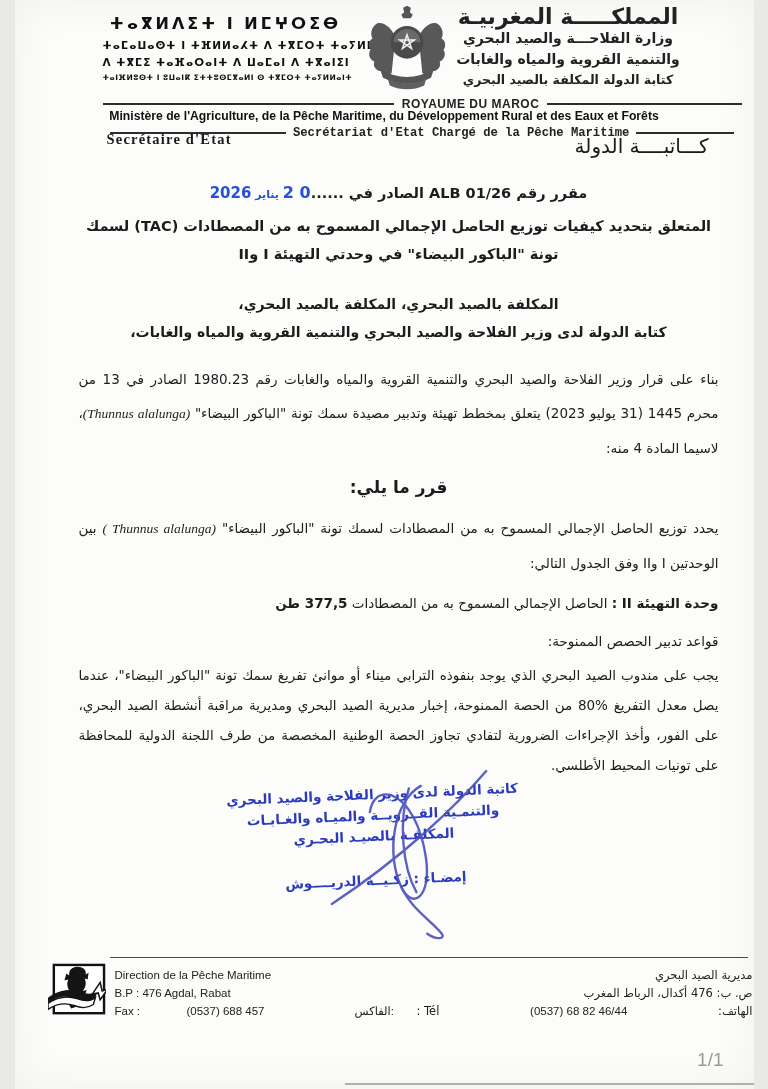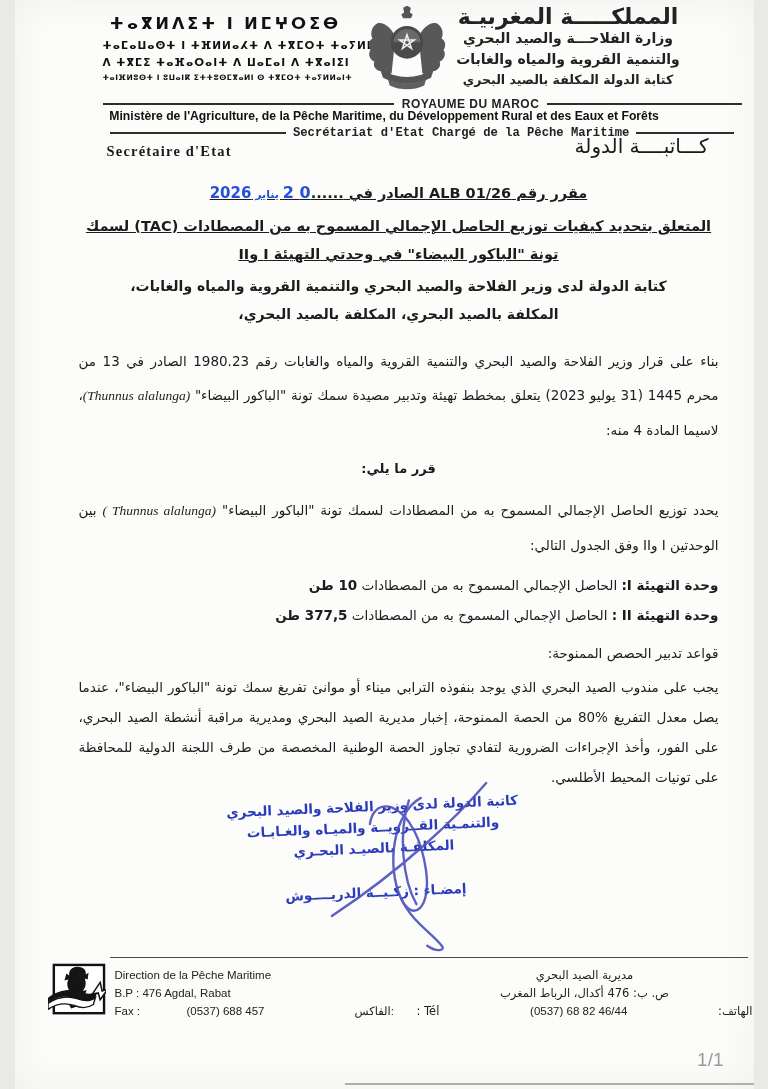--- a/index.html
+++ b/index.html
@@ -18,59 +18,59 @@
   .arh-1,.arh-2{font-size:14px;line-height:21px;}
   .arh-3{font-size:12.5px;line-height:20px;}
   .royaume-row{position:absolute;top:97px;left:88px;right:12px;display:flex;align-items:center;gap:8px;}
   .h-line{border-top:2px solid #2e2e2e;height:0;}
   .hl-a{flex:1.5;} .hl-b{flex:1;} .hl-c{flex:1;} .hl-d{flex:.55;}
   .royaume-text{font-family:"Liberation Sans",sans-serif;font-weight:bold;font-size:12px;letter-spacing:.5px;color:#222;}
   .ministry-fr{position:absolute;top:109px;left:8px;right:8px;text-align:center;
                font-family:"Liberation Sans",sans-serif;font-weight:bold;font-size:12.2px;color:#111;}
   .secretariat-row{position:absolute;top:126px;left:95px;right:20px;display:flex;align-items:center;gap:7px;}
   .secretariat-text{font-family:Liberation Mono, monospace;font-weight:bold;font-size:12.2px;color:#222;}
-  .secretaire-fr{position:absolute;left:92px;top:143px;font-family:"Liberation Serif",serif;
+  .secretaire-fr{position:absolute;left:92px;top:131px;font-family:"Liberation Serif",serif;
                  font-weight:bold;font-size:14.5px;letter-spacing:1.2px;color:#1a1a1a;}
   .secretaire-ar{position:absolute;right:45px;top:134px;direction:rtl;font-size:20px;font-weight:normal;color:#1a1a1a;}
   
   .doc-body{position:absolute;top:180px;left:64px;width:640px;direction:rtl;}
   .title-1{font-size:14.5px;font-weight:bold;text-align:center;white-space:nowrap;line-height:26px;margin-bottom:4px;}
   .title-23{font-size:14.5px;font-weight:bold;text-align:center;line-height:28px;}
-  .title-block{margin-bottom:4px;text-decoration:underline;}
+  .title-block{margin-bottom:22px;}
   .seg-dots{letter-spacing:1.5px;}
   .seg-day{color:#2450dc;font-weight:bold;font-size:16px;letter-spacing:3px;}
   .seg-month{color:#2450dc;font-size:11px;font-weight:bold;}
   .seg-year{color:#2450dc;font-weight:bold;font-size:15px;}
   .seg-lat{font-family:"Liberation Serif",serif;font-style:italic;direction:ltr;unicode-bidi:isolate;font-size:13.5px;}
   .ref-block{font-size:12.3px;text-align:center;line-height:23px;width:612px;margin:0 auto 10px auto;}
   .authority{font-size:14px;font-weight:bold;text-align:center;line-height:28px;margin-bottom:16px;}
   .para{font-size:13.5px;text-align:justify;}
   .para-1{line-height:34px;margin-bottom:8px;}
-  .decree-heading{font-size:13px;font-weight:bold;text-align:center;line-height:28px;margin-bottom:10px;}
+  .decree-heading{font-size:17px;font-weight:bold;text-align:center;line-height:28px;margin-bottom:10px;}
   .para-2{line-height:34px;margin-bottom:8px;}
   .units{margin-bottom:10px;padding-left:6px;}
   .unit-row{font-size:13.5px;line-height:30px;}
   .unit-label,.unit-value{font-weight:bold;}
   .rules-heading{font-size:13.5px;line-height:26px;margin-bottom:6px;}
   .para-3{line-height:30px;}
   
   .stamp-wrap{position:relative;width:390px;margin:4px 150px 0 0;transform:rotate(-2.5deg);}
   .stamp-line{color:#2b3bbb;font-weight:bold;font-size:13.5px;line-height:21px;text-align:center;letter-spacing:1px;}
   .stamp-sign-label{color:#2b3bbb;font-weight:bold;font-size:13.5px;line-height:22px;text-align:center;
                     letter-spacing:2px;margin-top:22px;}
   .signature-svg{position:absolute;top:-12px;right:18px;pointer-events:none;}
   
   .footer-divider{position:absolute;top:957px;left:95px;right:6px;border-top:1.5px solid #4a4a4a;}
   .footer-logo{position:absolute;left:33px;top:963px;width:58px;height:56px;}
   .footer-fr{position:absolute;left:100px;top:966px;width:295px;font-family:"Liberation Sans",sans-serif;
              font-size:11.5px;color:#222;line-height:18px;}
   .footer-fr .row{display:flex;align-items:center;}
   .footer-fr .lbl{width:72px;} .footer-fr .num{width:168px;}
   .footer-ar{position:absolute;left:402px;top:966px;width:336px;direction:rtl;font-size:11.5px;
-             color:#222;line-height:18px;text-align:center;}
+             color:#222;line-height:18px;text-align:right;}
   .footer-ar .row{display:flex;justify-content:space-between;}
   .num-ltr{direction:ltr;unicode-bidi:isolate;font-family:"Liberation Sans",sans-serif;}
   .page-indicator{position:absolute;right:30px;bottom:18px;font-family:"Liberation Sans",sans-serif;
                   font-size:19px;color:#9b9b9b;}
   .bottom-edge{position:absolute;bottom:4px;left:330px;right:0;height:2.5px;background:#afafaf;}
 </style>
 </head>
 <body>
 
 <div class="page">
@@ -124,34 +124,31 @@
   <div class="doc-body">
 
     <div class="title-block">
       <div class="title-1"><span>مقرر رقم  ALB 01/26 الصادر  في </span><span class="seg-dots">......</span><span class="seg-day">0 2</span><span class="seg-month"> يناير </span><span class="seg-year">2026</span></div>
       <div class="title-23">المتعلق بتحديد كيفيات توزيع الحاصل الإجمالي المسموح به من المصطادات (TAC) لسمك</div>
       <div class="title-23">تونة "الباكور البيضاء" في وحدتي التهيئة I وII</div>
     </div>
 
 
     <div class="authority">
+      <div>المكلفة بالصيد البحري، المكلفة بالصيد البحري،</div>
       <div>كتابة الدولة لدى وزير الفلاحة والصيد البحري والتنمية القروية والمياه والغابات،</div>
-      <div>المكلفة بالصيد البحري، المكلفة بالصيد البحري،</div>
     </div>
 
     <div class="para para-1"><span>بناء على قرار وزير الفلاحة والصيد البحري والتنمية القروية والمياه والغابات رقم 1980.23 الصادر في 13 من محرم 1445 (31 يوليو 2023) يتعلق بمخطط تهيئة وتدبير مصيدة سمك تونة "الباكور البيضاء" </span><span class="seg-lat">(Thunnus alalunga)</span><span>، لاسيما المادة 4 منه:</span></div>
 
     <div class="decree-heading">قرر ما يلي:</div>
 
     <div class="para para-2"><span>يحدد توزيع الحاصل الإجمالي المسموح به من المصطادات لسمك تونة "الباكور البيضاء" </span><span class="seg-lat">( Thunnus alalunga)</span><span> بين الوحدتين I وII وفق الجدول التالي:</span></div>
 
     <div class="units">
-      <div class="unit-row">
-        <span class="unit-label">وحدة التهيئة I:</span><span> الحاصل الإجمالي المسموح به من المصطادات </span><span class="unit-value">10 طن</span>
-      </div>
       <div class="unit-row">
         <span class="unit-label">وحدة التهيئة II :</span><span> الحاصل الإجمالي المسموح به من المصطادات </span><span class="unit-value">377,5 طن</span>
       </div>
     </div>
 
     <div class="rules-heading">قواعد تدبير الحصص الممنوحة:</div>
 
     <div class="para para-3">يجب على مندوب الصيد البحري الذي يوجد بنفوذه الترابي ميناء أو موانئ تفريغ سمك تونة "الباكور البيضاء"، عندما يصل معدل التفريغ  %80 من الحصة الممنوحة، إخبار مديرية الصيد البحري ومديرية مراقبة أنشطة الصيد البحري، على الفور، وأخذ الإجراءات الضرورية لتفادي تجاوز الحصة الوطنية المخصصة من طرف اللجنة الدولية للمحافظة على تونيات المحيط الأطلسي.</div>
 
     <div class="stamp-wrap">

